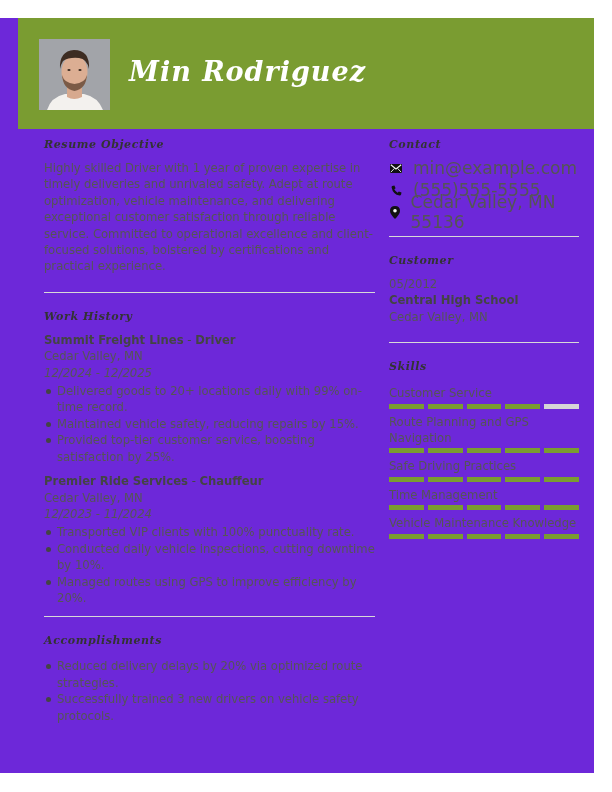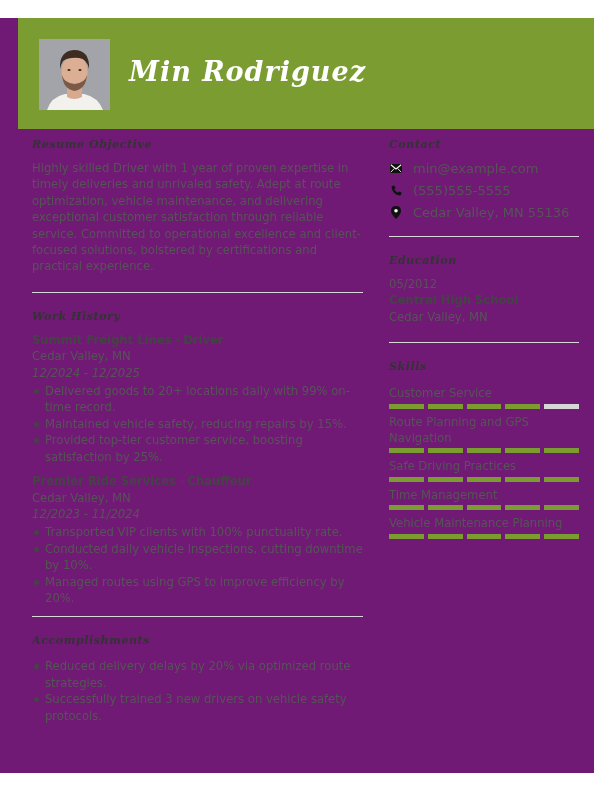--- a/index.html
+++ b/index.html
@@ -2,56 +2,56 @@
 <html><head>
   <meta charset="utf-8">
   <style>
     html, body { margin: 0; padding: 0; }
     body {
       width: 612px; height: 792px; background: #ffffff; position: relative; overflow: hidden;
       font-family: "DejaVu Sans", sans-serif; color: #4a4a4a;
     }
     .page {
       position: absolute; left: 0; top: 18px; width: 594px; height: 755px;
-      background: #701a75;
+      background: #6d28d9;
     }
     .header {
       position: absolute; left: 18px; top: 0; width: 576px; height: 111px;
       background: #7a9c31;
     }
     .photo {
       position: absolute; left: 21px; top: 21px; width: 71px; height: 71px;
       background: #a3a5aa; overflow: hidden;
     }
     .name {
       position: absolute; left: 111px; top: 38px;
       font-family: "DejaVu Serif", serif; font-style: italic; font-weight: bold;
       font-size: 27px; color: #ffffff; letter-spacing: 1px; white-space: nowrap;
     }
-    .col-left { position: absolute; left: 32px; top: 135px; width: 331px; }
+    .col-left { position: absolute; left: 44px; top: 135px; width: 331px; }
     .col-right { position: absolute; left: 389px; top: 135px; width: 190px; }
     .sec-title {
       font-family: "DejaVu Serif", serif; font-style: italic; font-weight: bold;
       font-size: 11px; color: #333; letter-spacing: 0.6px; margin: 0 0 9px 0;
     }
     .body-text { font-size: 11.6px; line-height: 16.4px; color: #555; margin: 0; }
     .divider { height: 1px; background: #d8d8d8; margin: 17px 0 17px 0; }
     .job-title { font-size: 11.6px; line-height: 16.4px; font-weight: bold; color: #444; }
     .job-title .sep { font-weight: normal; }
     .italic { font-style: italic; }
     ul.bullets { list-style: none; padding: 0; margin: 2px 0 0 0; }
     ul.bullets li {
       position: relative; padding-left: 13px; font-size: 11.6px; line-height: 16.4px; color: #555;
     }
     ul.bullets li::before {
       content: ""; position: absolute; left: 2px; top: 6px; width: 5px; height: 5px;
       border-radius: 50%; background: #444;
     }
     .job { margin-bottom: 8px; }
-    .contact-row { display: flex; align-items: center; height: 22px; font-size: 13px; color: #555; }
+    .contact-row { display: flex; align-items: center; height: 22px; font-size: 17px; color: #555; }
     .contact-row .ic { width: 14px; height: 14px; margin-right: 10px; display: flex; align-items: center; justify-content: center; }
     .skill-label { font-size: 11.6px; line-height: 16.4px; color: #555; }
     .bars { display: flex; gap: 4px; margin: 2px 0 5px 0; }
     .bar { width: 35px; height: 5px; background: #7a9c31; }
     .bar.off { background: #d6d6d6; }
   </style>
 </head>
 <body>
 
 <div class="page">
@@ -149,21 +149,21 @@
             <circle cx="5" cy="4.8" r="1.8" fill="#f4f4f4"></circle>
           </svg>
       </span>
       <span>Cedar Valley, MN 55136</span>
     </div>
   </section>
 
   <div class="divider" style="margin-top:13px;"></div>
 
   <section>
-    <div class="sec-title">Education</div>
+    <div class="sec-title">Customer</div>
     <div class="body-text" style="margin-top:4px;">05/2012</div>
     <div class="job-title">Central High School</div>
     <div class="body-text">Cedar Valley, MN</div>
   </section>
 
   <div class="divider"></div>
 
   <section>
     <div class="sec-title" style="margin-bottom:12px;">Skills</div>
 
@@ -205,21 +205,21 @@
       <div class="bars">
         <div class="bar"></div>
         <div class="bar"></div>
         <div class="bar"></div>
         <div class="bar"></div>
         <div class="bar"></div>
       </div>
     </div>
 
     <div>
-      <div class="skill-label">Vehicle Maintenance Planning</div>
+      <div class="skill-label">Vehicle Maintenance Knowledge</div>
       <div class="bars">
         <div class="bar"></div>
         <div class="bar"></div>
         <div class="bar"></div>
         <div class="bar"></div>
         <div class="bar"></div>
       </div>
     </div>
   </section>
 </div>

